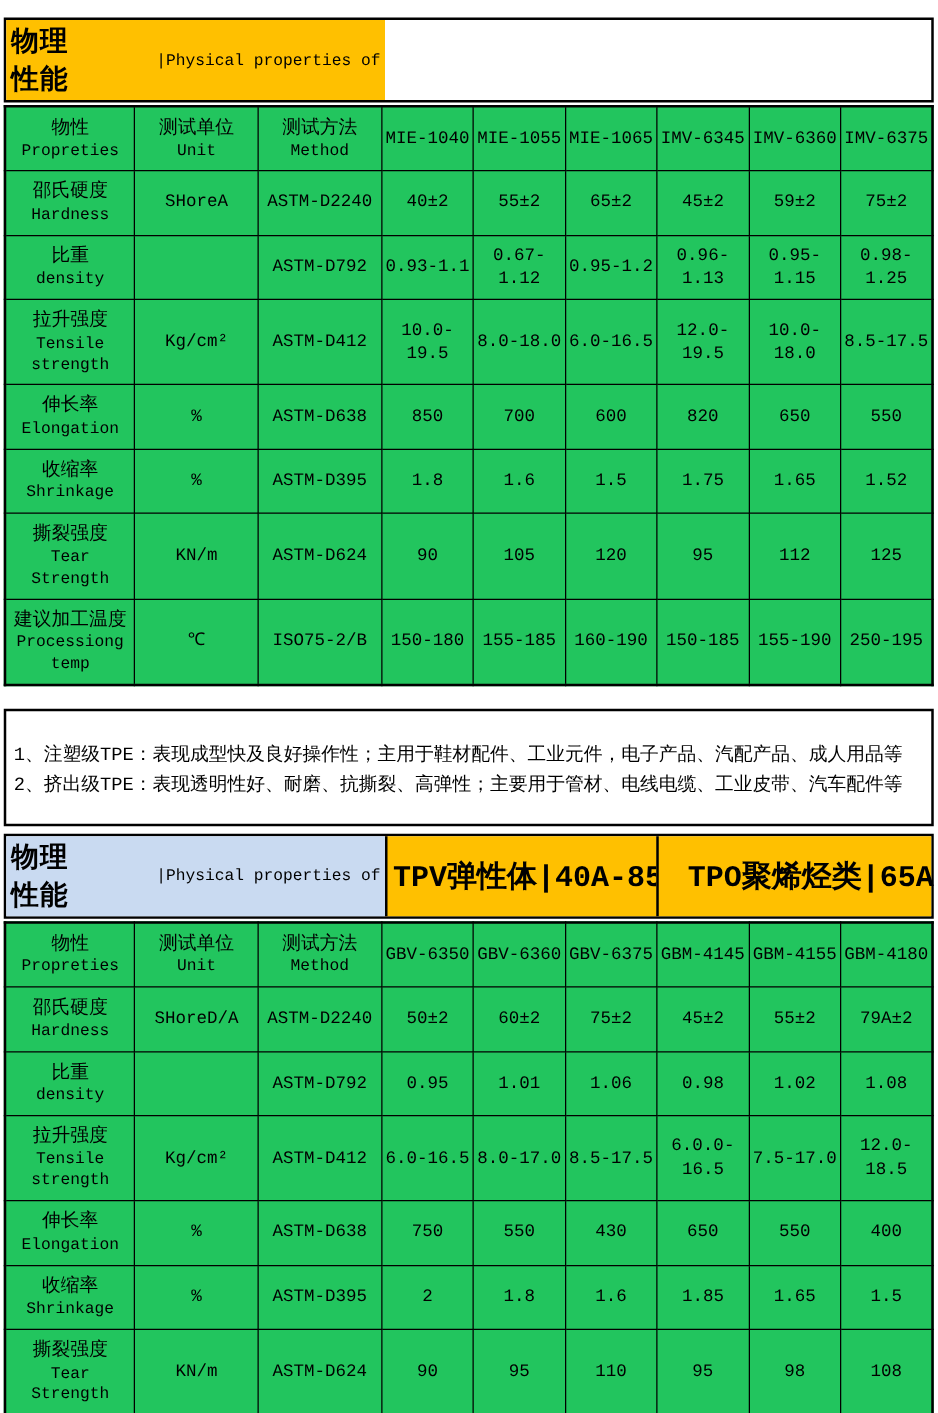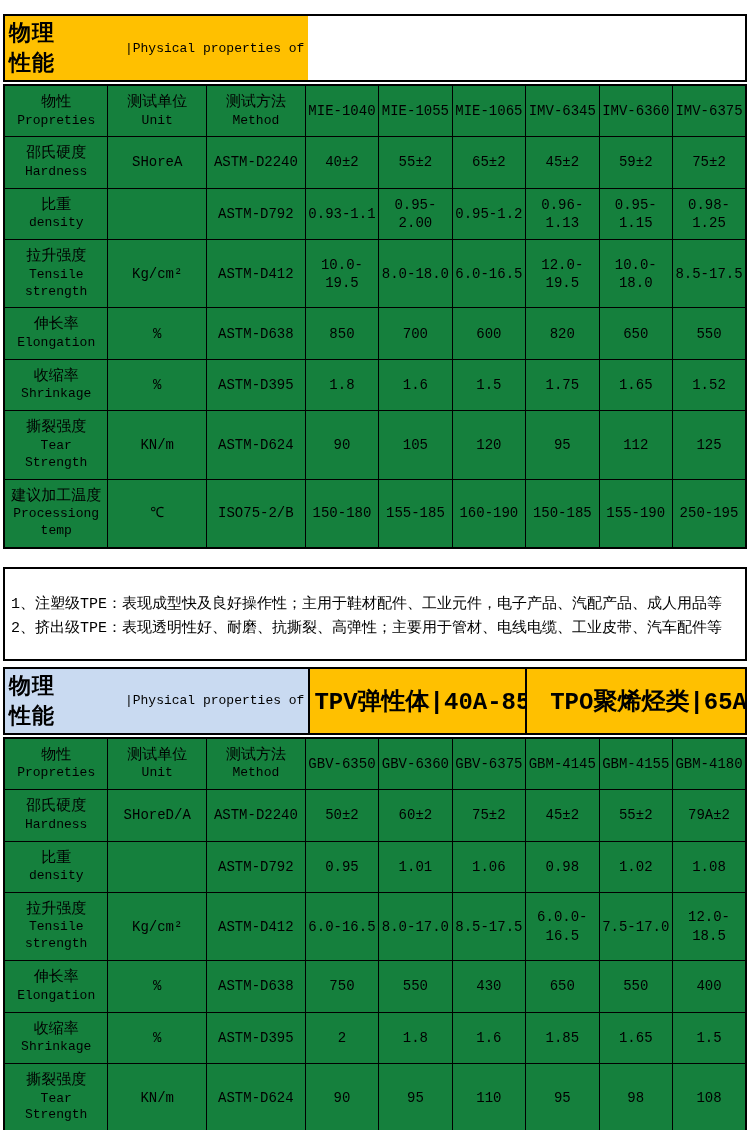--- a/index.html
+++ b/index.html
@@ -17,21 +17,21 @@
   .w-l { width:41%; }
   .w-r { width:59%; }
   .w-m2 { width:29.3%; }
   .w-r2 { width:29.7%;padding-left:23px; }
   .band-title { font-size:22px; font-weight:bold; letter-spacing:1px; }
   .band-sub { font-size:13px; margin-left:12px; white-space:nowrap; }
   .band-main { font-size:20px; font-weight:bold; white-space:nowrap; }
   .band-main.sm { font-size:24px; }
 
   
-  table.spec { width:100%; border-collapse:collapse; table-layout:fixed; border:2px solid var(--line); margin-top:2px; background:#15803d; }
+  table.spec { width:100%; border-collapse:collapse; table-layout:fixed; border:2px solid var(--line); margin-top:2px; background:#22c55e; }
   table.spec td { border:1px solid var(--line); text-align:center; vertical-align:middle; padding:7px 1px; font-size:14px; line-height:1.3; overflow:hidden; }
   td.col-head .zh { font-size:15px; }
   td.col-head .en { font-size:13px; }
   td.model { font-size:14px; }
   td.prop .zh { font-size:15px; }
   td.prop .en { font-size:13px; }
   td.unit { font-size:14px; }
   td.method { font-size:14px; }
   td.val { font-size:14px; }
 
@@ -101,21 +101,21 @@
           <td class="val">75±2</td>
         </tr>
         <tr class="data-row">
           <td class="prop">
             <div class="zh">比重</div>
             <div class="en">density</div>
           </td>
           <td class="unit"></td>
           <td class="method">ASTM-D792</td>
           <td class="val">0.93-1.1</td>
-          <td class="val">0.95-2.00</td>
+          <td class="val">0.67-1.12</td>
           <td class="val">0.95-1.2</td>
           <td class="val">0.96-1.13</td>
           <td class="val">0.95-1.15</td>
           <td class="val">0.98-1.25</td>
         </tr>
         <tr class="data-row">
           <td class="prop">
             <div class="zh">拉升强度</div>
             <div class="en">Tensile strength</div>
           </td>

